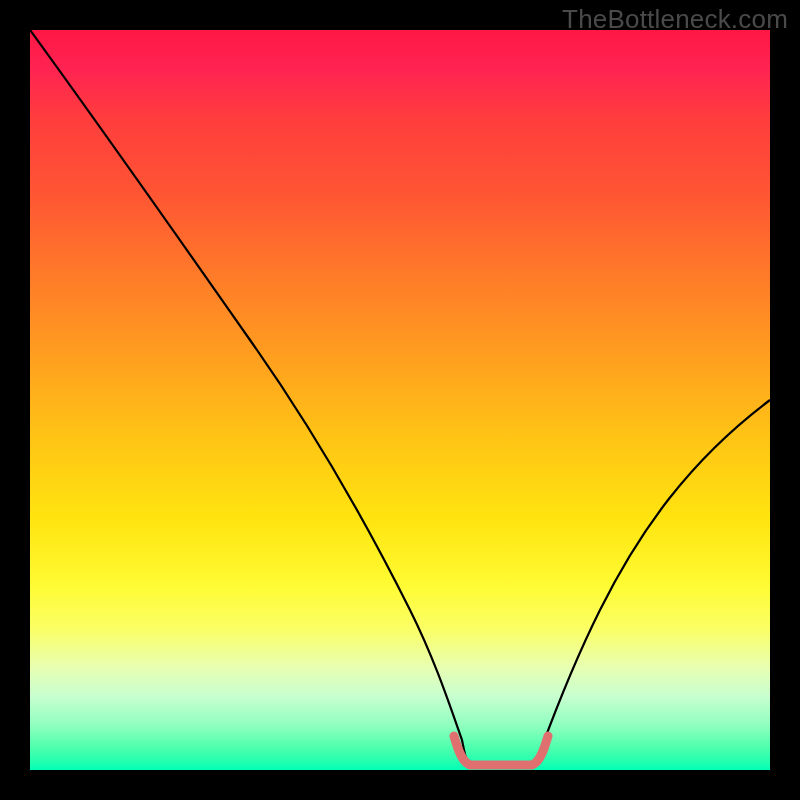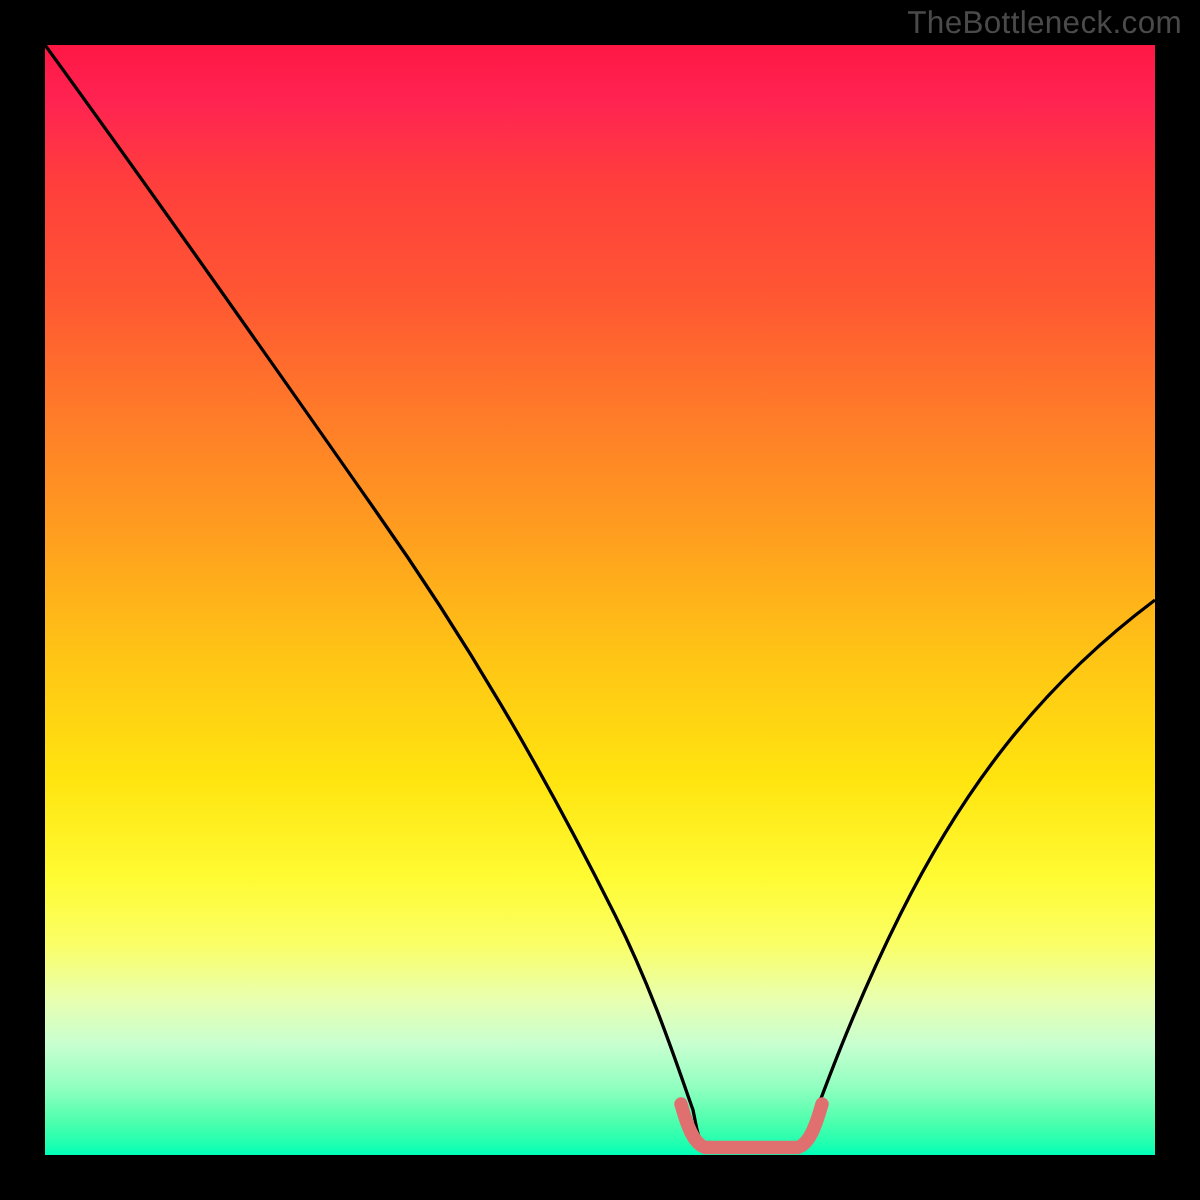--- a/index.html
+++ b/index.html
@@ -9,21 +9,21 @@
     background: #000;
     position: relative;
     font-family: Arial, Helvetica, sans-serif;
     overflow: hidden;
   }
   .watermark {
     position: absolute;
     top: 4px;
     right: 12px;
     color: #4a4a4a;
-    font-size: 21px;
+    font-size: 26px;
     font-weight: 400;
     z-index: 10;
     letter-spacing: 0.2px;
   }
   .plot-area {
     position: absolute;
     left: 30px;
     top: 30px;
     width: 740px;
     height: 740px;

